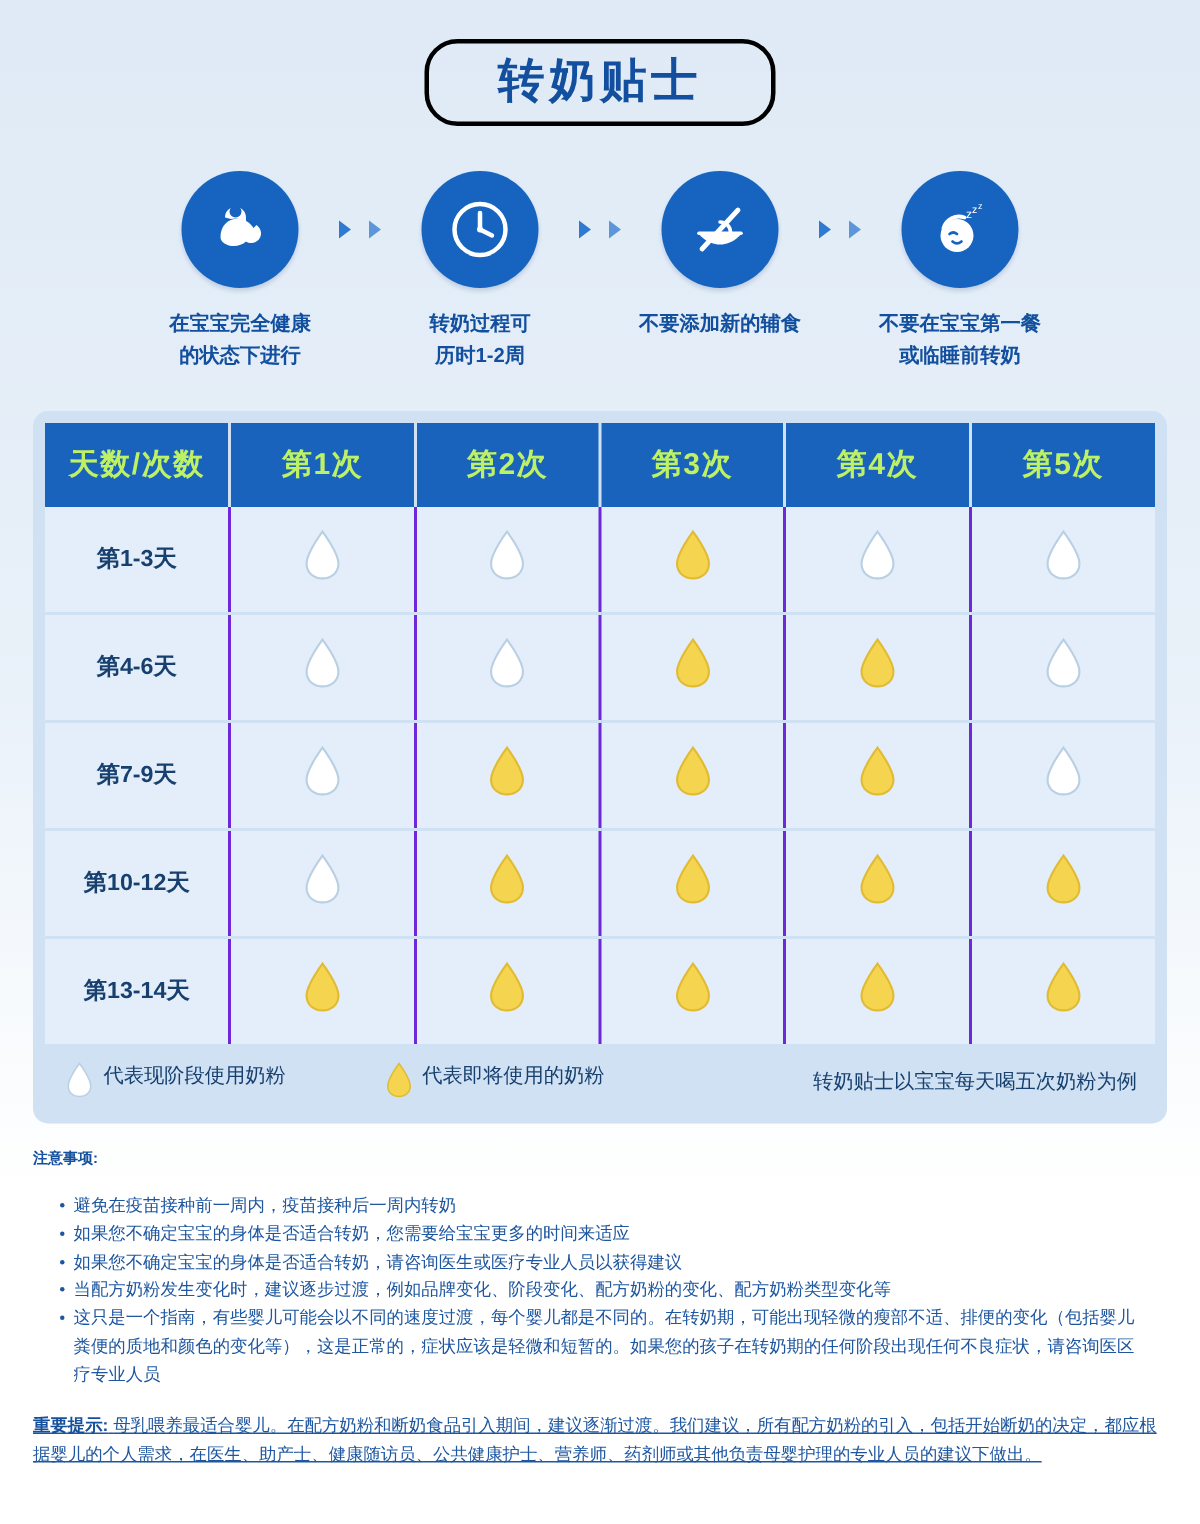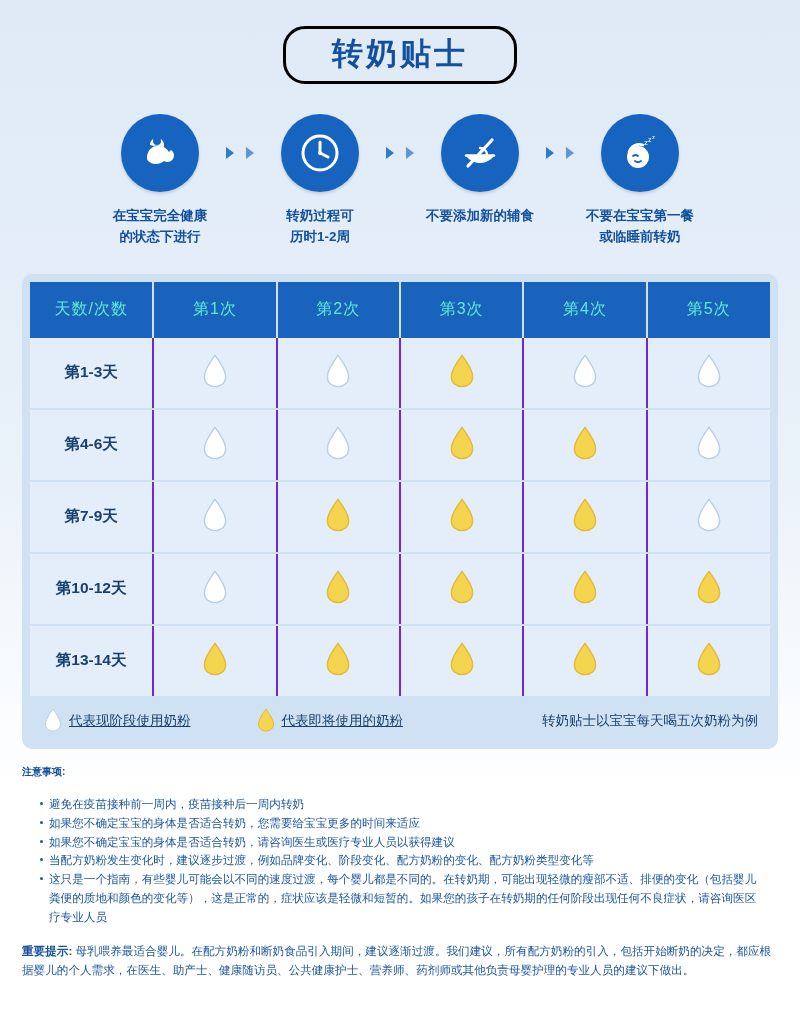--- a/index.html
+++ b/index.html
@@ -98,23 +98,23 @@
     border-radius: 10px;
     padding: 8px 8px 6px;
   }
   table.milk {
     width: 100%;
     border-collapse: collapse;
     table-layout: fixed;
   }
   table.milk th {
     background: #1a63bd;
-    color: #5eead4;
-    font-size: 16px;
-    font-weight: normal;
+    color: #bef264;
+    font-size: 20px;
+    font-weight: bold;
     height: 54px;
     border-right: 2px solid #cfe1f2;
     letter-spacing: 1px;
   }
   table.milk th:last-child { border-right: none; }
   table.milk td {
     height: 68px;
     text-align: center;
     vertical-align: middle;
     border-right: 2px solid #6d28d9;
@@ -134,24 +134,23 @@
   .legend {
     display: flex;
     align-items: center;
     padding: 12px 12px 8px 14px;
     gap: 10px;
     font-size: 13.5px;
     color: #17406f;
   }
   .legend .lg-item {
     display: flex;
-    align-items: center;
+    align-items: flex-start;
     gap: 7px;
     font-weight: normal;
-    text-decoration: underline;
   }
   .legend .spacer { flex: 1; }
   .legend .note { font-weight: normal; }
 
   
   .notes {
     margin: 16px 22px 0;
     color: #1a4f96;
   }
   .notes h3 {
@@ -180,20 +179,21 @@
     width: 3px;
     height: 3px;
     background: #1e57a0;
     border-radius: 50%;
   }
   .important {
     margin-top: 10px;
     font-size: 11.6px;
     line-height: 1.62;
     color: #1e57a0;
+    text-decoration: underline;
   }
   .important b { color: #14509c; }
 </style>
 </head>
 <body>
 
 <div class="title-wrap">
   <div class="title-badge">
     <div class="title-text">转奶贴士</div>
   </div>

